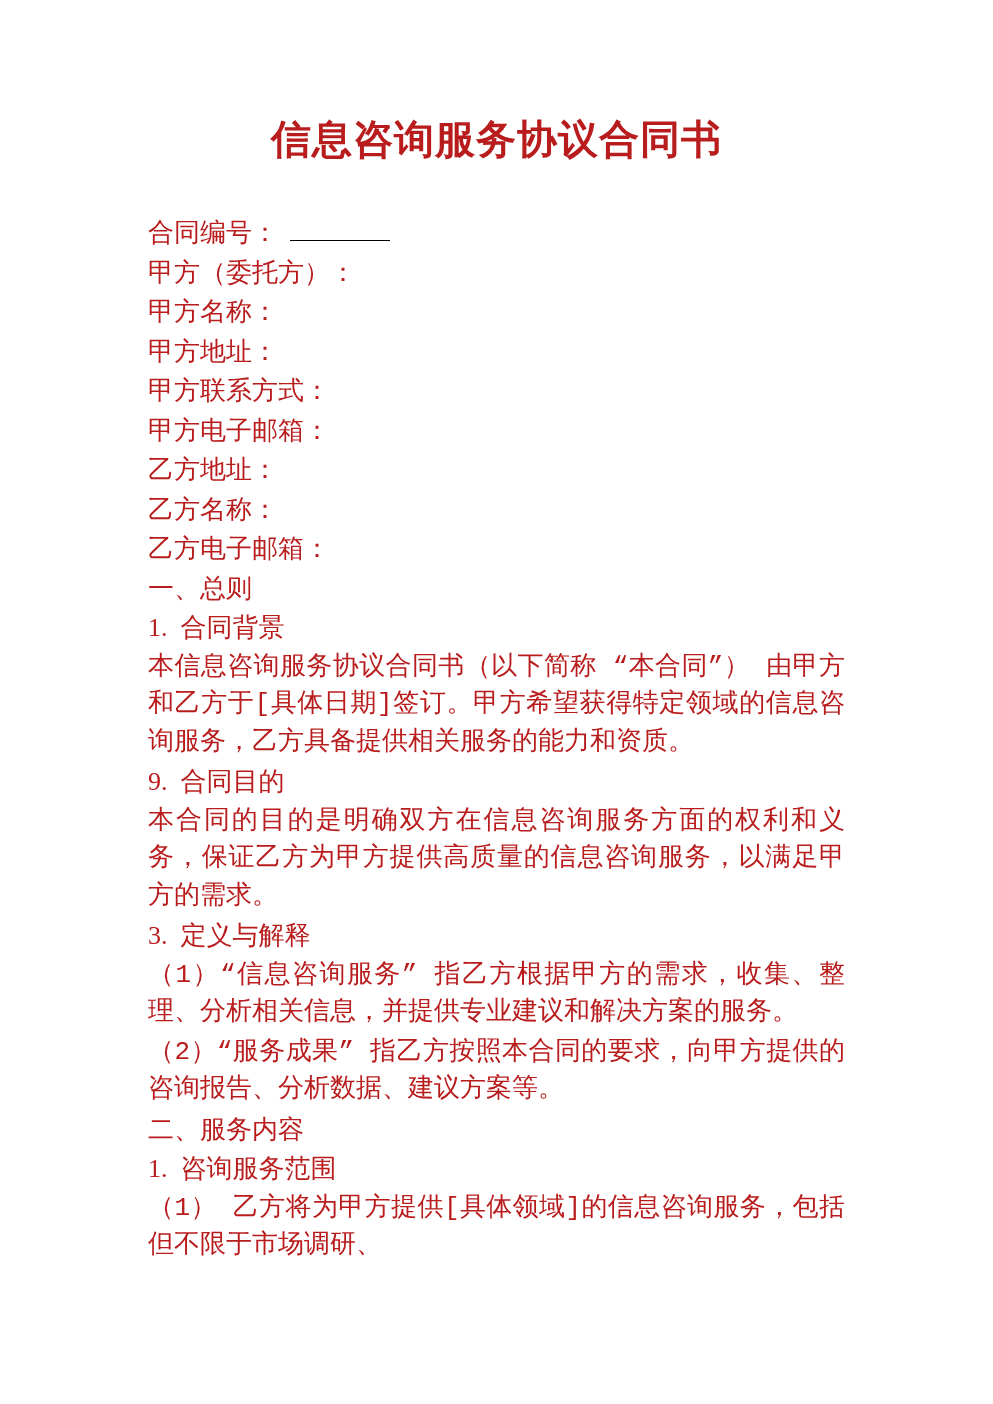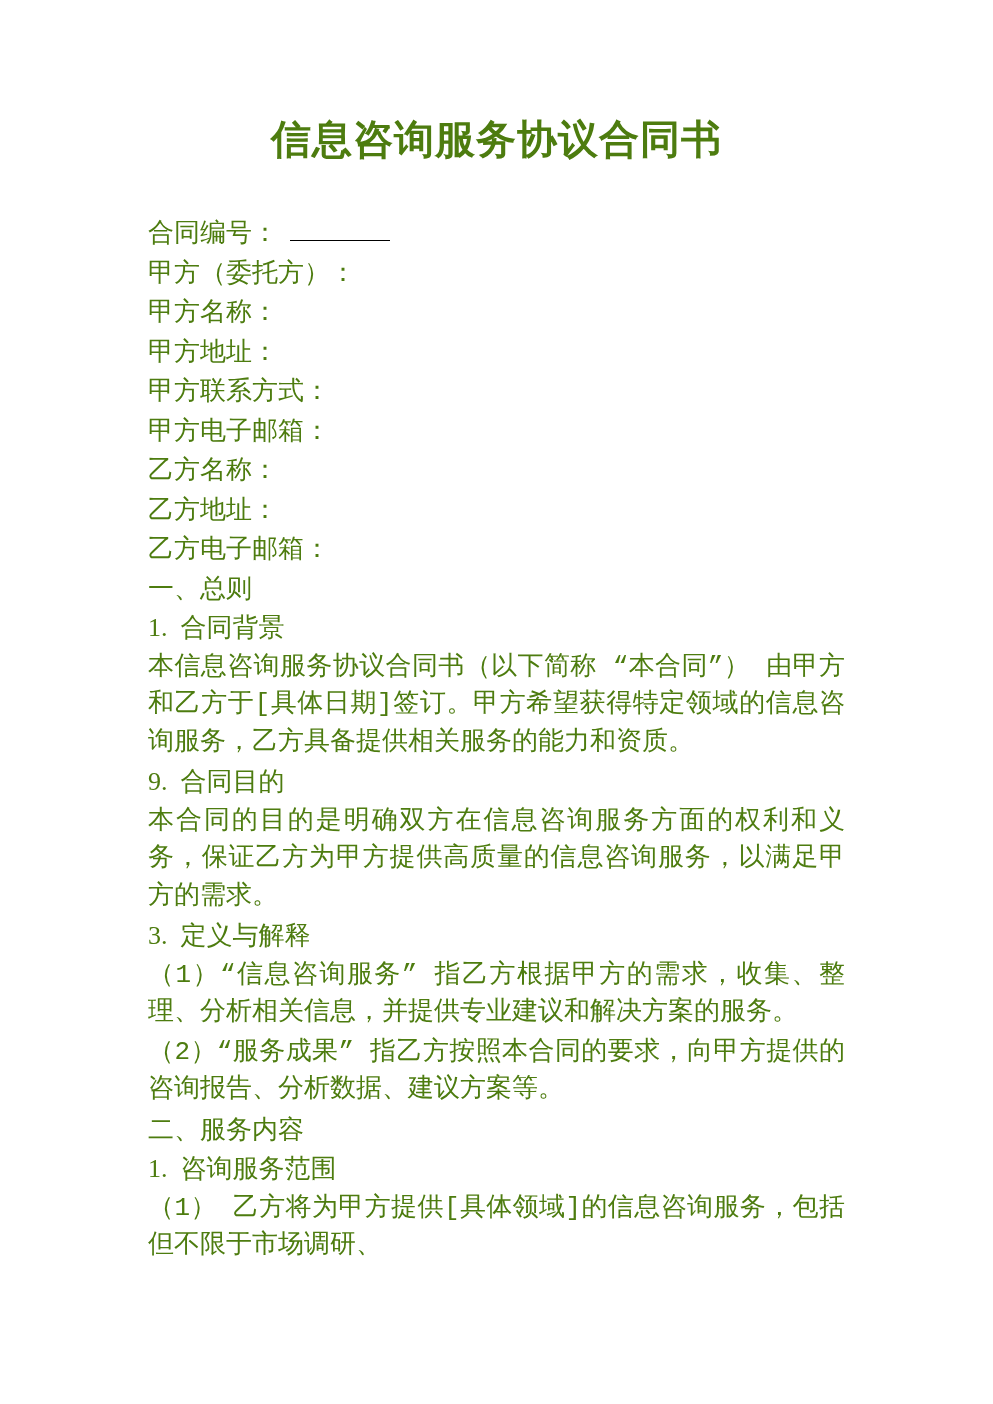--- a/index.html
+++ b/index.html
@@ -2,21 +2,21 @@
 <html><head>
 <meta charset="utf-8">
 <style>
   * { margin: 0; padding: 0; box-sizing: border-box; }
   html, body { background: #ffffff; }
   .page {
     position: relative;
     width: 993px;
     height: 1404px;
     background: #ffffff;
-    color: #4d7c0f;
+    color: #b91c1c;
     font-family: "Liberation Serif", "DejaVu Serif", serif;
     padding: 0 148px;
     overflow: hidden;
   }
   .doc-title {
     margin-top: 112px;
     margin-bottom: 46px;
     text-align: center;
     font-size: 40px;
     font-weight: bold;
@@ -48,22 +48,22 @@
   <h1 class="doc-title">信息咨询服务协议合同书</h1>
 
   <p class="line"><span>合同编号：</span><span class="fill-blank"></span></p>
 
   <p class="line">甲方（委托方）：</p>
   <p class="line">甲方名称：</p>
   <p class="line">甲方地址：</p>
   <p class="line">甲方联系方式：</p>
   <p class="line">甲方电子邮箱：</p>
 
+  <p class="line">乙方地址：</p>
   <p class="line">乙方名称：</p>
-  <p class="line">乙方地址：</p>
   <p class="line">乙方电子邮箱：</p>
 
   <p class="line">一、总则</p>
 
   <p class="line">1.  合同背景</p>
   <p class="para">本信息咨询服务协议合同书（以下简称 “本合同”） 由甲方和乙方于[具体日期]签订。甲方希望获得特定领域的信息咨询服务，乙方具备提供相关服务的能力和资质。</p>
 
   <p class="line">9.  合同目的</p>
   <p class="para">本合同的目的是明确双方在信息咨询服务方面的权利和义务，保证乙方为甲方提供高质量的信息咨询服务，以满足甲方的需求。</p>
 

